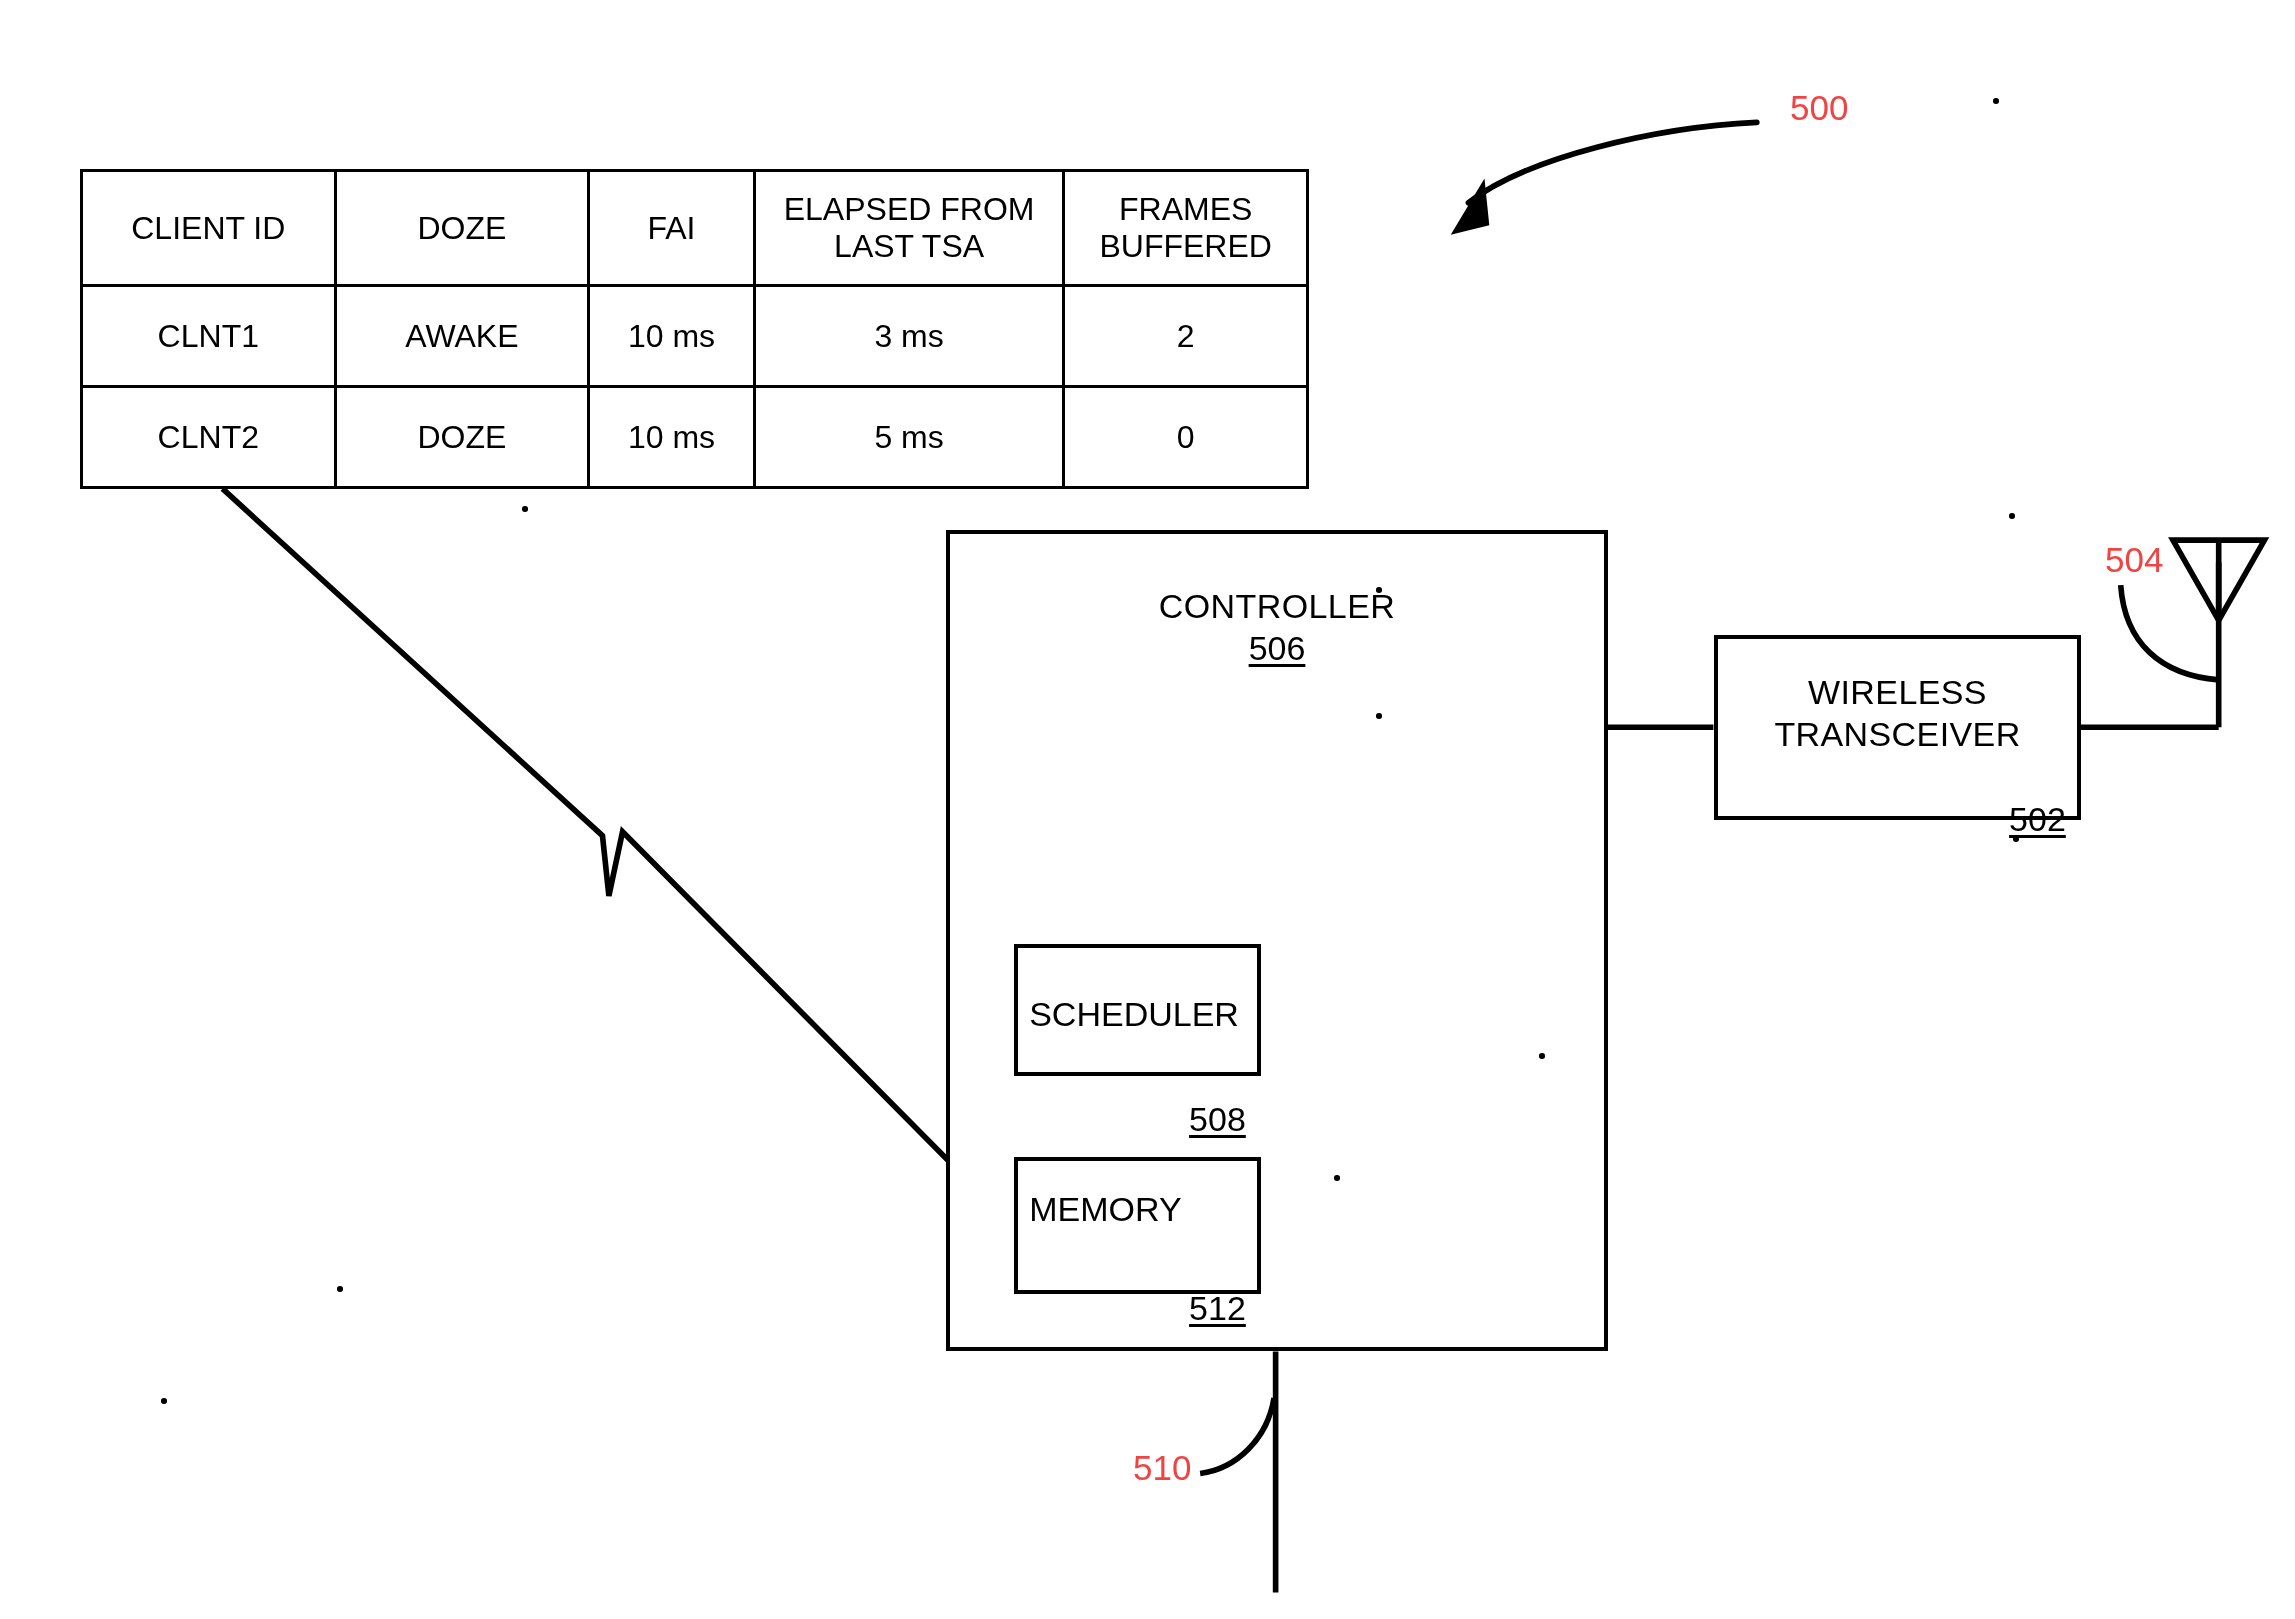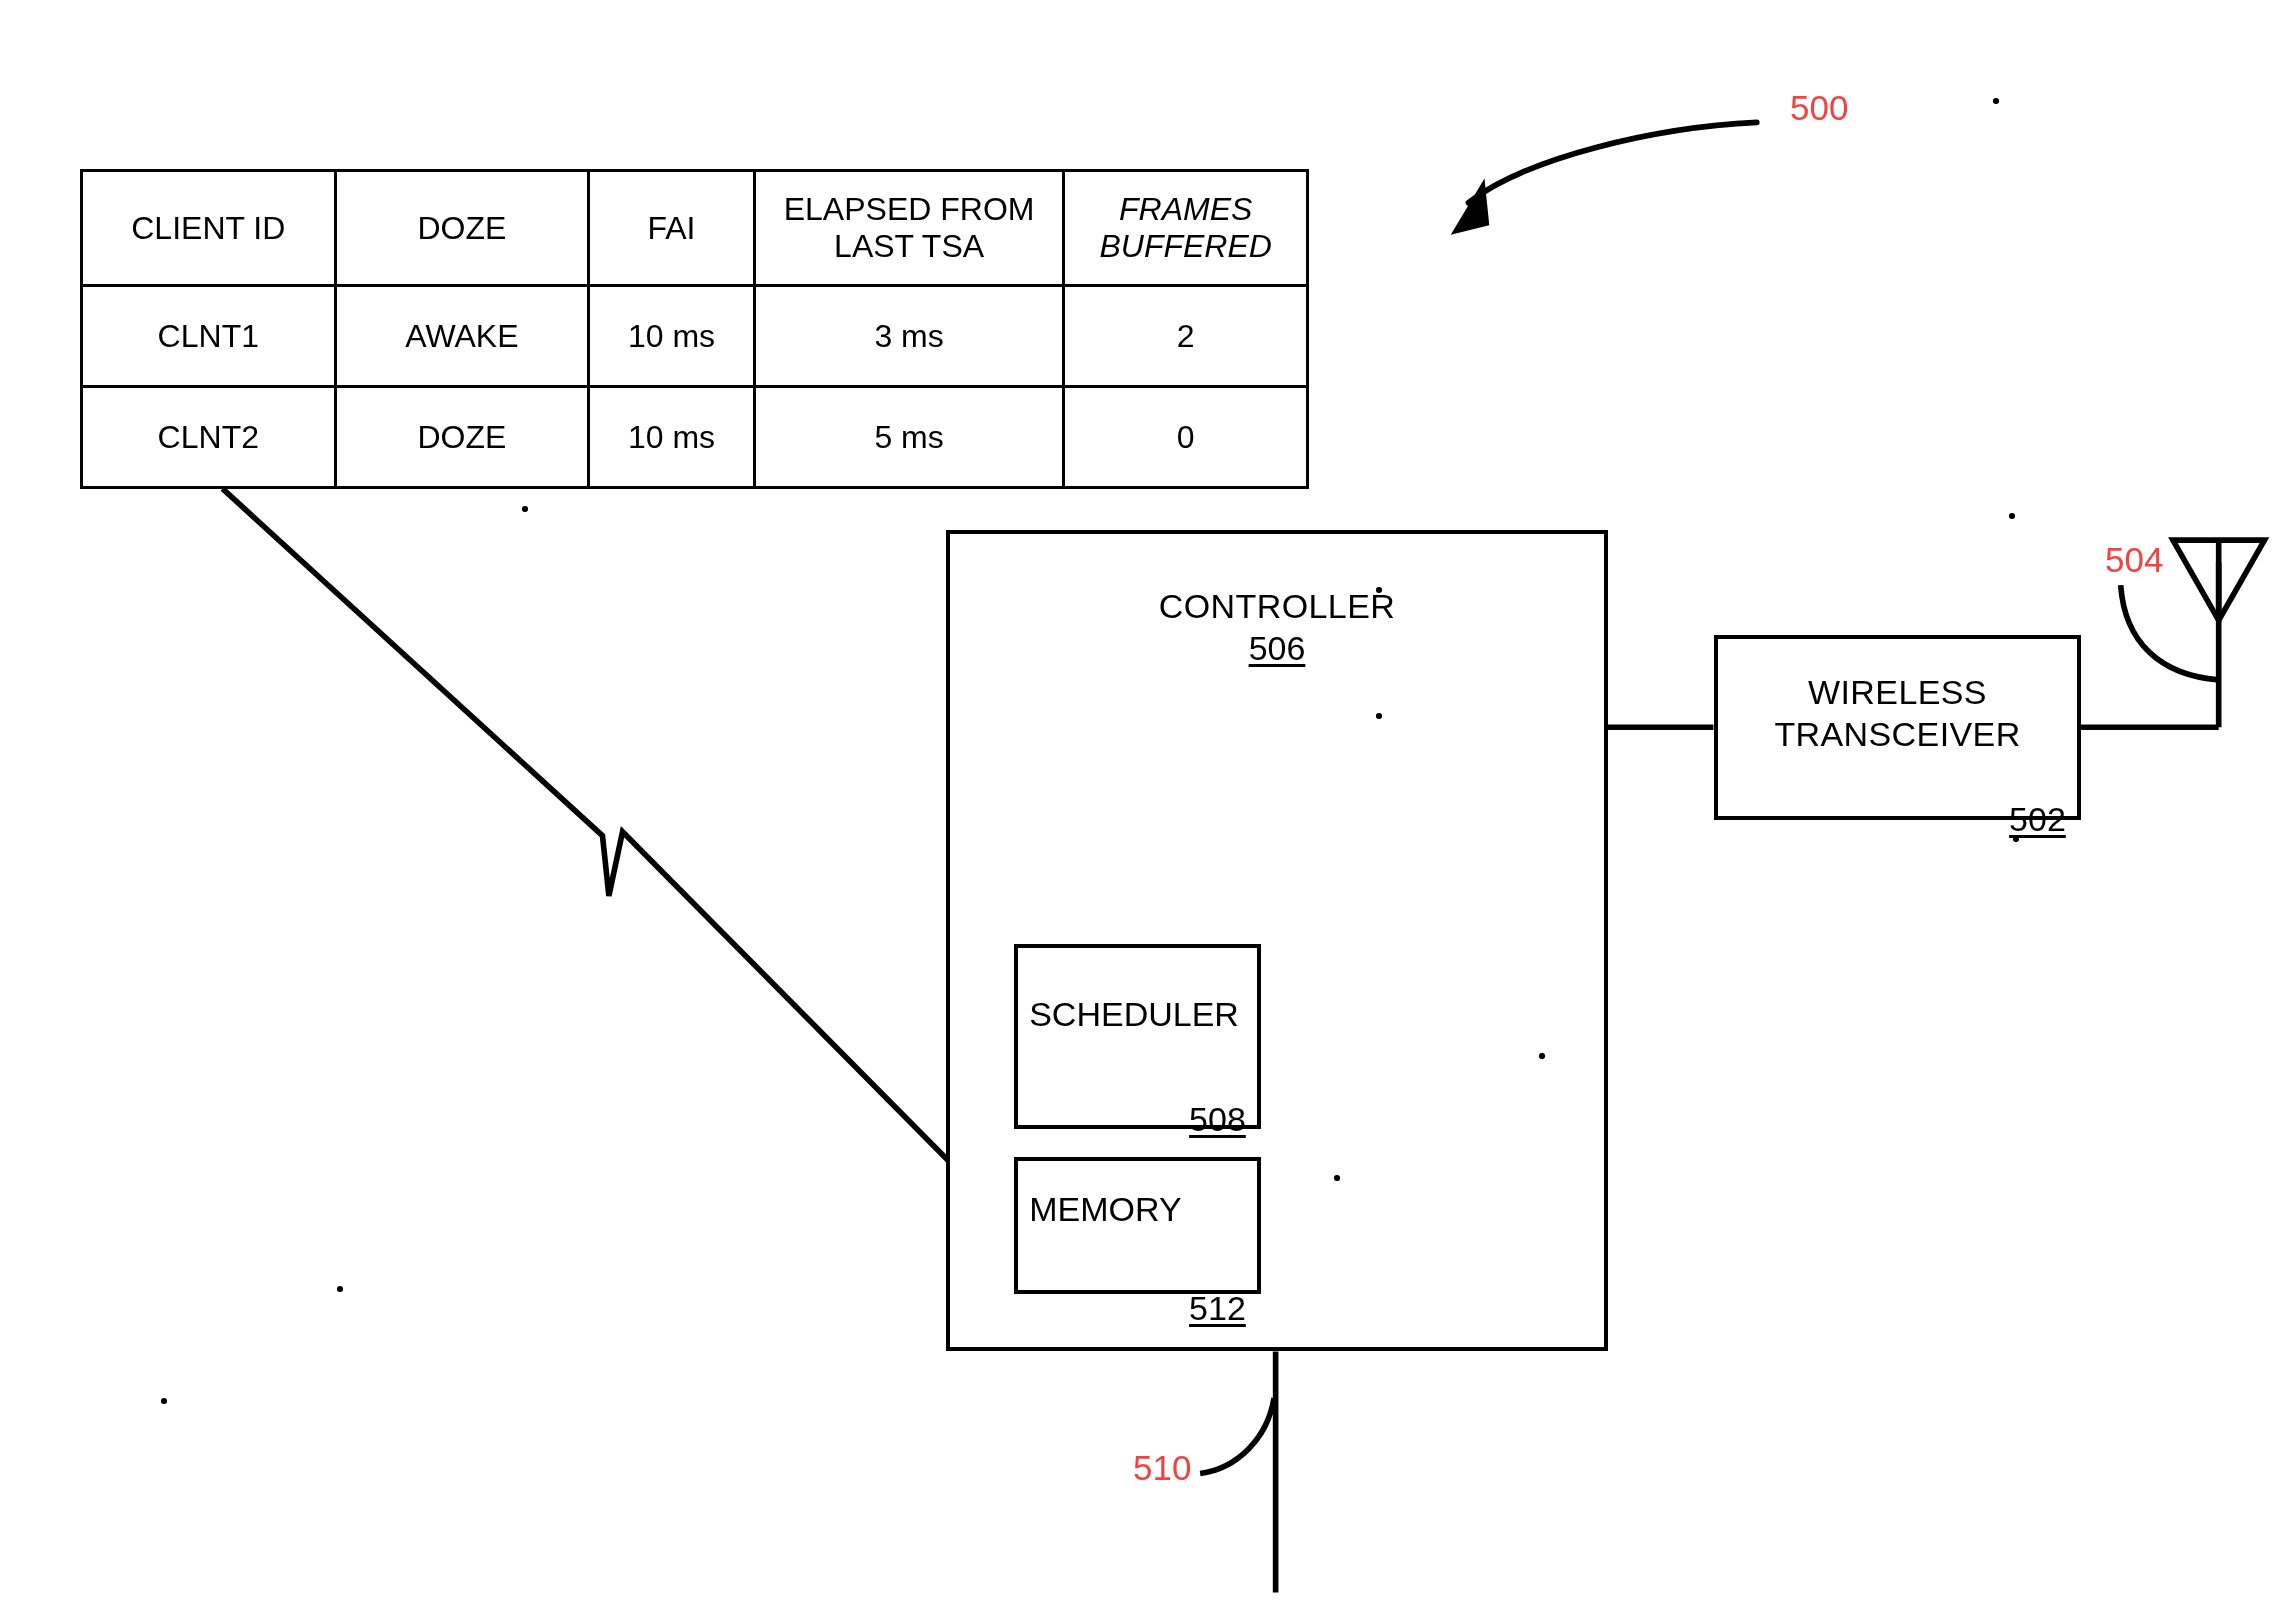--- a/index.html
+++ b/index.html
@@ -53,31 +53,31 @@
     padding: 0 4.8px;
     line-height: 1.15;
   }
   #state-table thead td { height: 112px; }
   #state-table tbody td { height: 98px; }
 
   .col-client { width: 241px; }
   .col-state  { width: 241px; }
   .col-fai    { width: 153px; }
   .col-elap   { width: 297px; }
-  .col-frames { width: 231px; font-style: italic; }
+  .col-frames { width: 231px; }
 
   
   .block {
     position: absolute;
     border: 4px solid #000;
     background: #fff;
     box-sizing: border-box;
   }
   #controller-box { left: 946px; top: 530px;  width: 662px;  height: 821px; }
-  #scheduler-box  { left: 1014px; top: 944px; width: 247px;  height: 185px; padding-left: 40px; }
+  #scheduler-box  { left: 1014px; top: 944px; width: 247px;  height: 132px; padding-left: 40px; }
   #memory-box     { left: 1014px; top: 1157px; width: 247px;  height: 137px; }
   #transceiver-box{ left: 1714px; top: 635px;  width: 367px;  height: 185px; }
 
   .block-title {
     position: absolute;
     width: 100%;
     text-align: center;
     font-size: 34px;
     letter-spacing: 0.4px;
   }

